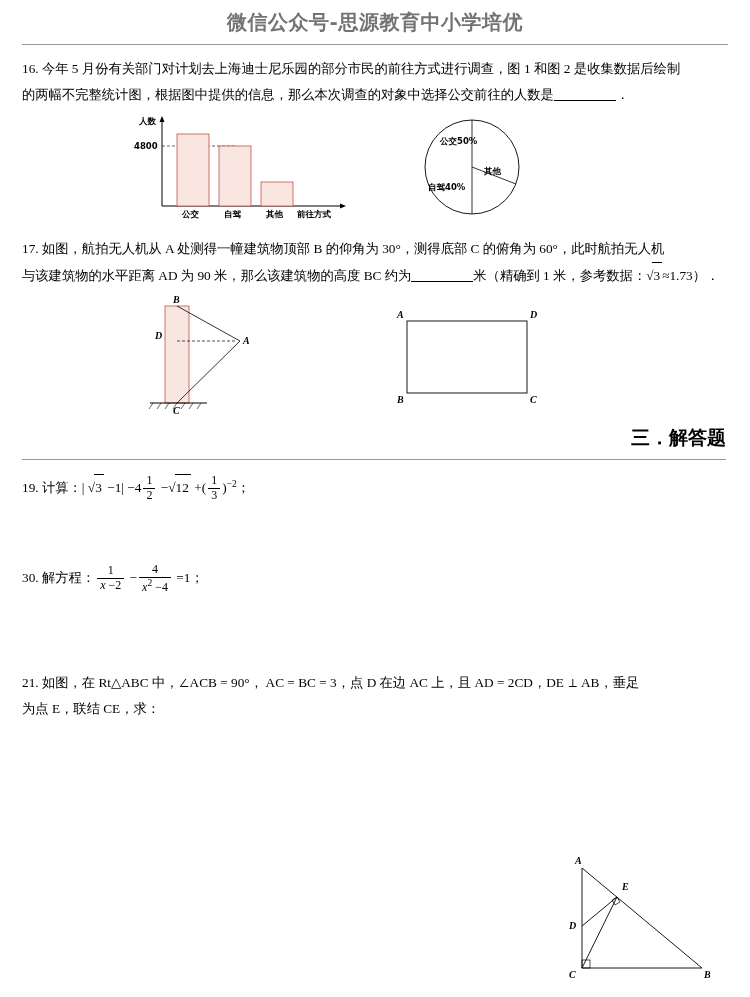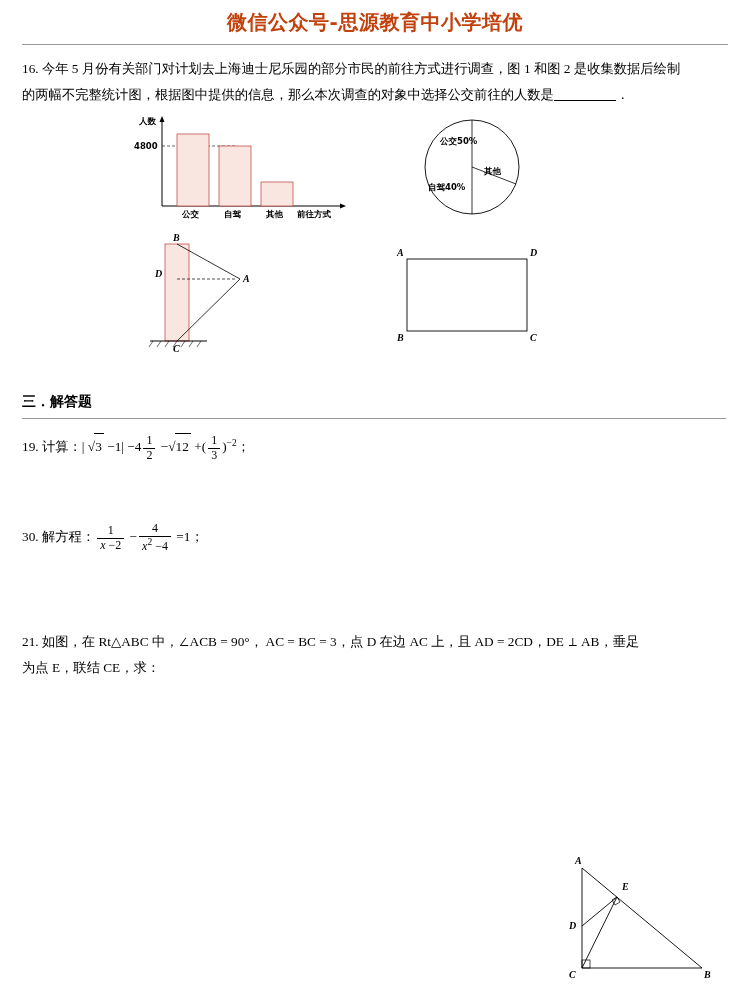--- a/index.html
+++ b/index.html
@@ -16,21 +16,21 @@
     overflow: hidden;
   }
   .page {
     position: relative;
     width: 750px;
     height: 997px;
     padding: 0;
   }
   .header-title {
     text-align: center;
-    color: #c2410c;
+    color: #737373;
     font-weight: bold;
     font-size: 20px;
     font-family: "DejaVu Sans", sans-serif;
     padding-top: 9px;
     letter-spacing: 0.5px;
   }
   .rule {
     border: none;
     border-top: 1px solid #999;
     margin: 8px 22px 0 22px;
@@ -52,24 +52,25 @@
     border-bottom: 1px solid #000;
     vertical-align: -2px;
   }
   .blank-sm {
     display: inline-block;
     width: 56px;
     border-bottom: 1px solid #000;
     vertical-align: -2px;
   }
   .sec-head {
-    margin-top: 32px;
+    margin-top: 1px;
     font-weight: bold;
     font-family: "DejaVu Sans", sans-serif;
-    font-size: 14px;
+    font-size: 19px;
+    text-align: right;
   }
 
   
   .frac {
     display: inline-block;
     vertical-align: middle;
     text-align: center;
     font-size: 12px;
     line-height: 1.15;
     margin: 0 2px;
@@ -129,20 +130,25 @@
           <line x1="450" y1="55" x2="450" y2="8" stroke="#000" stroke-width="0.8"></line>
           <line x1="450" y1="55" x2="450" y2="102" stroke="#000" stroke-width="0.8"></line>
           <line x1="450" y1="55" x2="494" y2="72" stroke="#000" stroke-width="0.8"></line>
           <text x="418" y="32">公交50%</text>
           <text x="406" y="78">自驾40%</text>
           <text x="462" y="62">其他</text>
         </g>
       </svg>
     </div>
 
+    <div class="q">
+      <span>17.</span>
+      <span>如图，航拍无人机从 A 处测得一幢建筑物顶部 B 的仰角为 30°，测得底部 C 的俯角为 60°，此时航拍无人机</span><br>
+      <span>与该建筑物的水平距离 AD 为 90 米，那么该建筑物的高度 BC 约为</span><span class="blank"></span><span>米（精确到 1 米，参考数据：</span><span class="radical">√<span class="sqrt">3</span></span><span>≈1.73）．</span>
+    </div>
 
     <div class="figbox">
       <svg width="700" height="125" viewBox="0 0 700 125">
         <g font-family="Liberation Serif" font-size="10" font-style="italic">
 
           <rect x="143" y="13" width="24" height="97" fill="#fae6e0" stroke="#c0504d" stroke-width="0.8"></rect>
           <line x1="155" y1="13" x2="218" y2="48" stroke="#000" stroke-width="0.8"></line>
           <line x1="155" y1="110" x2="218" y2="48" stroke="#000" stroke-width="0.8"></line>
           <line x1="155" y1="48" x2="215" y2="48" stroke="#000" stroke-width="0.7" stroke-dasharray="3,2"></line>
           <line x1="128" y1="110" x2="185" y2="110" stroke="#000" stroke-width="1"></line>

